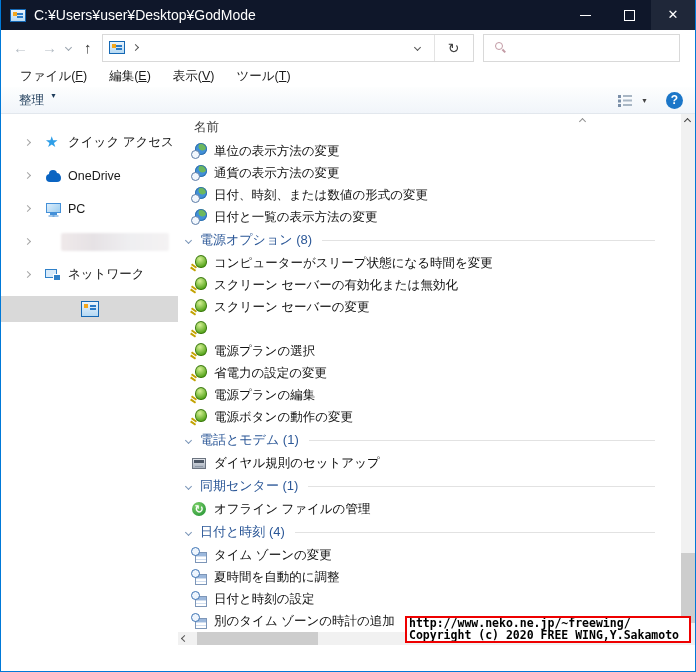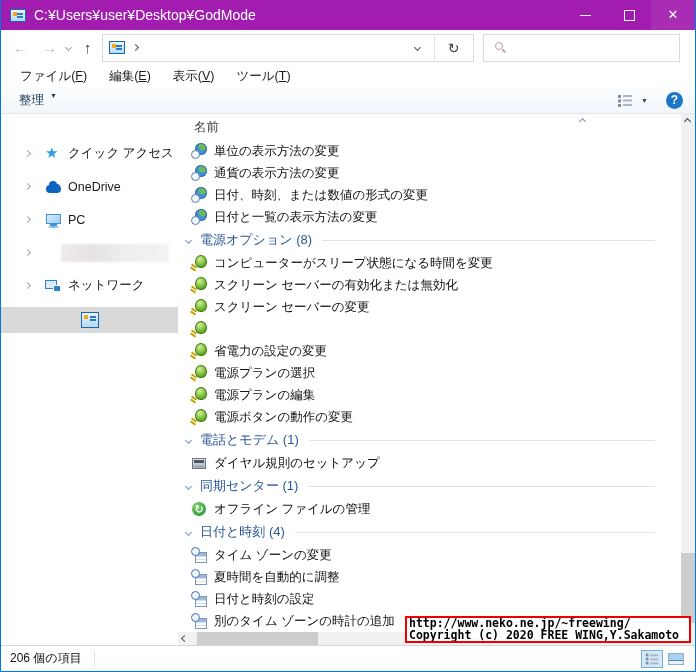--- a/index.html
+++ b/index.html
@@ -1,20 +1,20 @@
 <!DOCTYPE html>
 <html><head>
 <meta charset="utf-8">
 <style>
   html,body{margin:0;padding:0;}
   body{width:696px;height:672px;position:relative;font-family:"Liberation Sans","DejaVu Sans",sans-serif;background:#fff;overflow:hidden;}
   .window{position:absolute;inset:0;box-sizing:border-box;border-left:1px solid #0079d8;border-right:1px solid #0079d8;border-bottom:1px solid #0079d8;background:#fff;}
 
   
-  .titlebar{position:absolute;left:0;top:0;right:0;height:30px;background:#a21caf;display:flex;align-items:center;}
+  .titlebar{position:absolute;left:0;top:0;right:0;height:30px;background:#0f172a;display:flex;align-items:center;}
   .titlebar .title{color:#fff;font-size:14px;margin-left:8px;white-space:nowrap;}
   .win-controls{margin-left:auto;display:flex;height:30px;}
   .wc{width:44px;height:30px;display:flex;align-items:center;justify-content:center;}
   .wc-min-glyph{width:11px;height:1px;background:#fff;display:block;}
   .wc-max-glyph{width:9px;height:9px;border:1px solid #fff;display:block;}
   .wc-close-glyph{color:#fff;font-size:13px;line-height:30px;}
   .wc.close{background:rgba(255,255,255,.07);}
 
   
   .gm{position:relative;width:16px;height:13px;background:linear-gradient(#eaf4fc,#b6d9f3);border:1px solid #1568b4;box-sizing:border-box;display:inline-block;flex:none;}
@@ -59,21 +59,21 @@
   .caret{font-size:7px;color:#1e3c5a;margin-left:6px;}
   .tb-right{margin-left:auto;display:flex;align-items:center;margin-right:12px;}
   .det{position:relative;width:15px;height:13px;display:inline-block;}
   .det::before{content:"";position:absolute;left:0;top:1px;width:3px;height:3px;background:#7b8fa8;box-shadow:0 4.5px 0 #7b8fa8,0 9px 0 #7b8fa8;}
   .det::after{content:"";position:absolute;left:5px;top:1.5px;width:9px;height:2px;background:#a8b6c4;box-shadow:0 4.5px 0 #a8b6c4,0 9px 0 #a8b6c4;}
   .view-caret{font-size:7px;color:#444;margin:0 18px 0 8px;}
   .help{width:17px;height:17px;border-radius:50%;background:#1b76c8;color:#fff;font-weight:bold;font-size:12px;line-height:17px;text-align:center;}
 
   
   .main{position:absolute;left:0;top:114px;right:0;height:531px;background:#fff;}
-  .sidebar{position:absolute;left:0;top:11px;width:177px;height:100%;padding-top:12px;box-sizing:border-box;background:#fff;}
+  .sidebar{position:absolute;left:0;top:0;width:177px;height:100%;padding-top:12px;box-sizing:border-box;background:#fff;}
   .side-row{height:33px;display:flex;align-items:center;position:relative;}
   .side-chev{position:absolute;left:24px;color:#a6a6a6;}
   .side-icon{position:absolute;left:44px;width:18px;height:16px;display:inline-block;}
   .side-label{position:absolute;left:67px;font-size:12.5px;color:#1a1a1a;white-space:nowrap;}
   .side-row.sel{height:26px;margin-top:5px;background:#d9d9d9;}
   .side-row.sel .side-icon{left:80px;}
   .redacted{position:absolute;left:60px;width:108px;height:18px;border-radius:2px;background:linear-gradient(90deg,#efe9ea,#e6e2e5 30%,#efeff1 65%,#f4f2f3);filter:blur(1.3px);}
 
   .si{position:relative;}
   .si-star::before{content:"★";color:#2f9fe8;font-size:15px;line-height:16px;position:absolute;left:0;top:-1px;}
@@ -259,25 +259,25 @@
           </div>
           <div class="list-item">
             <span class="ic ic-power"></span>
             <span class="llabel">スクリーン セーバーの変更</span>
           </div>
           <div class="list-item">
             <span class="ic ic-power"></span>
           </div>
           <div class="list-item">
             <span class="ic ic-power"></span>
+            <span class="llabel">電源プランの選択</span>
+          </div>
+          <div class="list-item">
+            <span class="ic ic-power"></span>
             <span class="llabel">省電力の設定の変更</span>
-          </div>
-          <div class="list-item">
-            <span class="ic ic-power"></span>
-            <span class="llabel">電源プランの選択</span>
           </div>
           <div class="list-item">
             <span class="ic ic-power"></span>
             <span class="llabel">電源プランの編集</span>
           </div>
           <div class="list-item">
             <span class="ic ic-power"></span>
             <span class="llabel">電源ボタンの動作の変更</span>
           </div>
           <div class="group-header">
@@ -331,26 +331,14 @@
       <div class="vs-thumb"></div>
       <span class="chev down sm vs-down"></span>
     </div>
   </div>
 
   <div class="watermark">
     <div>http://www.neko.ne.jp/~freewing/</div>
     <div>Copyright (c) 2020 FREE WING,Y.Sakamoto</div>
   </div>
 
-  <div class="statusbar">
-    <span class="status-count">206 個の項目</span>
-    <span class="status-sep"></span>
-    <div class="status-right">
-      <div class="viewbtn sel">
-          <span class="det mini"></span>
-        </div>
-      <div class="viewbtn">
-          <span class="thumbpic"></span>
-        </div>
-    </div>
-  </div>
 
 </div>
 
 </body></html>

